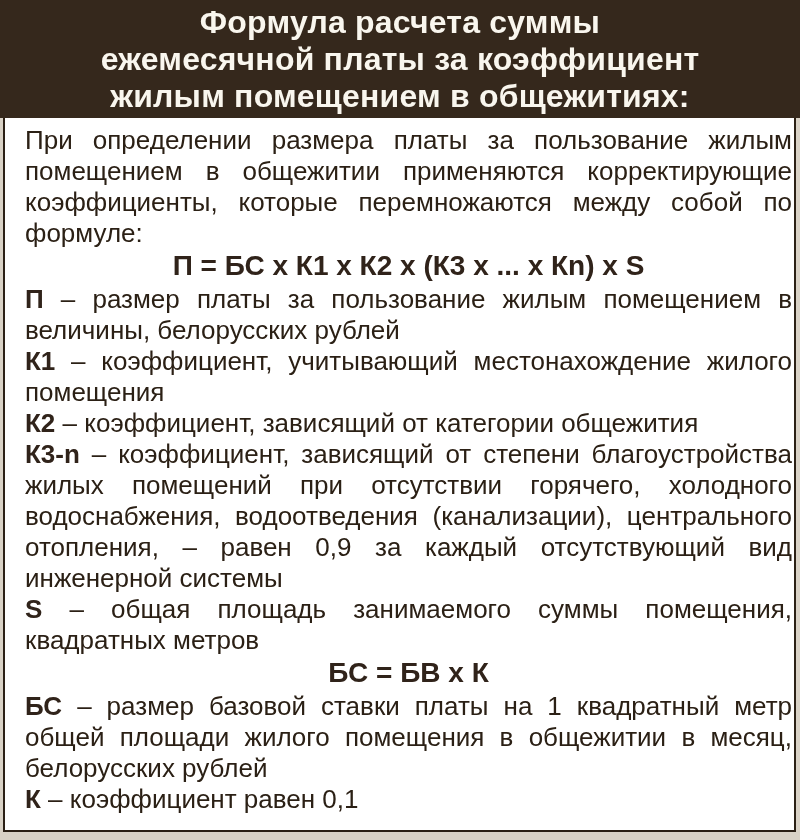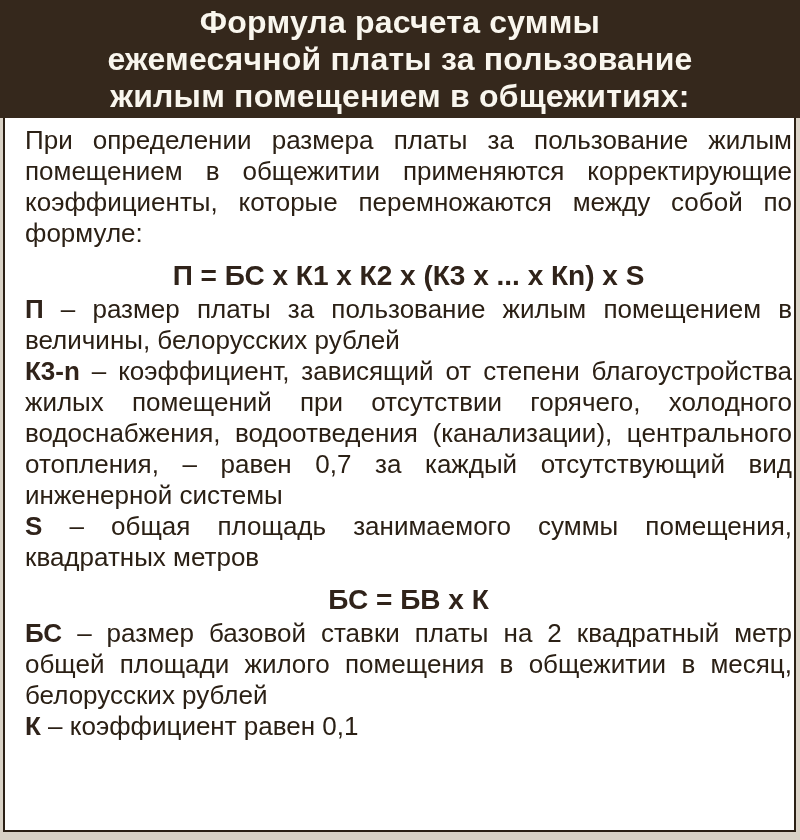--- a/index.html
+++ b/index.html
@@ -49,54 +49,56 @@
     margin: 0;
     font-size: 26px;
     line-height: 31px;
     text-align: justify;
   }
   .term {
     font-weight: 700;
     color: #30231a;
   }
   .formula {
-    margin: 10px 0 2px 0;
+    margin: 0 0 2px 0;
     text-align: center;
     font-size: 28px;
     line-height: 33px;
     font-weight: 700;
     color: #30231a;
   }
 </style>
 </head>
 <body>
 
 <div class="page">
 
   <div class="header">
     <h1 class="title">Формула расчета суммы
-ежемесячной платы за пользование
+ежемесячной платы за коэффициент
 жилым помещением в общежитиях:</h1>
   </div>
 
   <div class="content">
 
     <p class="intro">При определении размера платы за пользование жилым помещением в общежитии применяются корректирующие коэффициенты, которые перемножаются между собой по формуле:</p>
 
     <div class="formula">П = БС х К1 х К2 х (К3 х ... х Кn) х S</div>
 
     <p class="def"><span class="term">П</span> <span>– размер платы за пользование жилым помещением в величины, белорусских рублей</span></p>
 
+    <p class="def"><span class="term">К1</span> <span>– коэффициент, учитывающий местонахождение жилого помещения</span></p>
 
+    <p class="def"><span class="term">К2</span> <span>– коэффициент, зависящий от категории общежития</span></p>
 
-    <p class="def"><span class="term">К3-n</span> <span>– коэффициент, зависящий от степени благоустройства жилых помещений при отсутствии горячего, холодного водоснабжения, водоотведения (канализации), центрального отопления, – равен 0,7 за каждый отсутствующий вид инженерной системы</span></p>
+    <p class="def"><span class="term">К3-n</span> <span>– коэффициент, зависящий от степени благоустройства жилых помещений при отсутствии горячего, холодного водоснабжения, водоотведения (канализации), центрального отопления, – равен 0,9 за каждый отсутствующий вид инженерной системы</span></p>
 
     <p class="def"><span class="term">S</span> <span>– общая площадь занимаемого суммы помещения, квадратных метров</span></p>
 
     <div class="formula">БС = БВ х К</div>
 
-    <p class="def"><span class="term">БС</span> <span>– размер базовой ставки платы на 2 квадратный метр общей площади жилого помещения в общежитии в месяц, белорусских рублей</span></p>
+    <p class="def"><span class="term">БС</span> <span>– размер базовой ставки платы на 1 квадратный метр общей площади жилого помещения в общежитии в месяц, белорусских рублей</span></p>
 
 
     <p class="def"><span class="term">К</span> <span>– коэффициент равен 0,1</span></p>
 
   </div>
 </div>
 
 </body></html>

